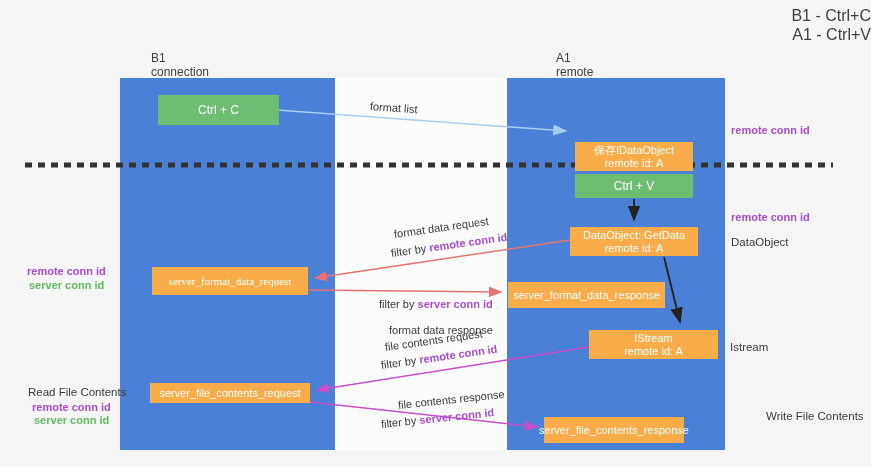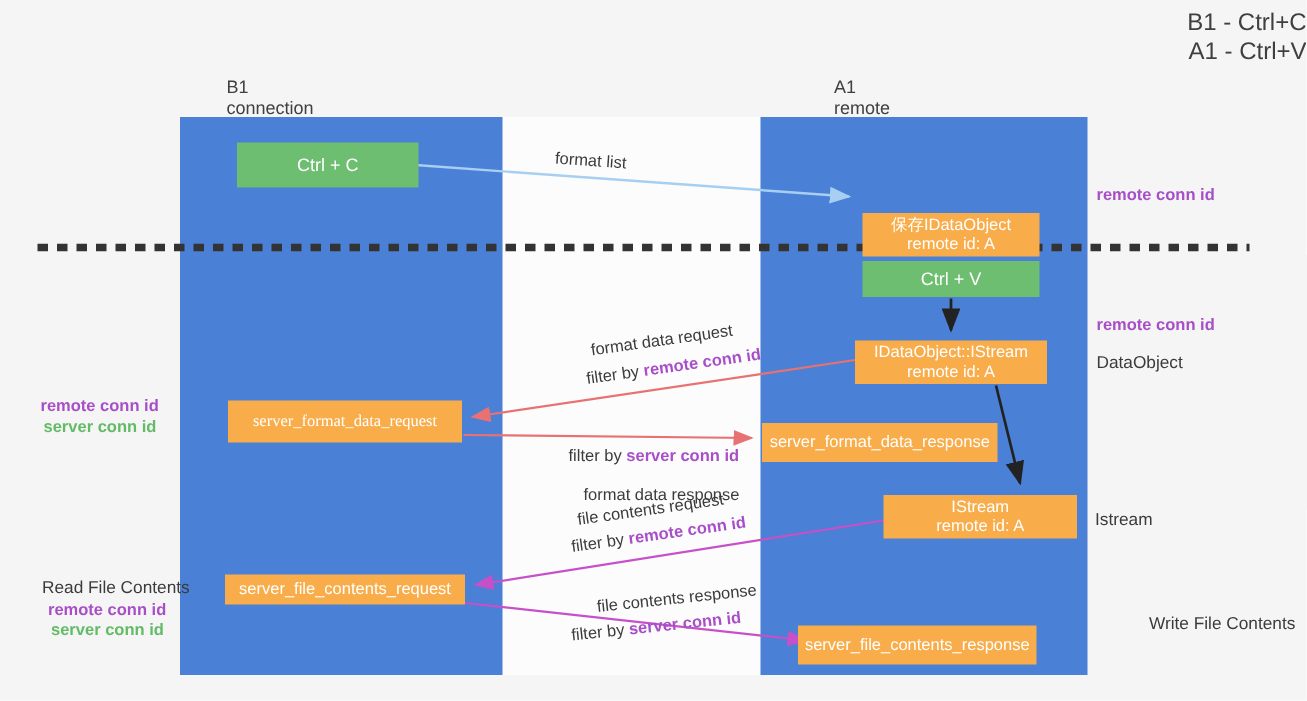--- a/index.html
+++ b/index.html
@@ -95,42 +95,42 @@
   <div class="node node-orange" style="left:575px;top:119px;width:118px;height:29px;margin-top:23px;">
     <span>保存IDataObject</span>
     <span>remote id: A</span>
   </div>
 
   <div class="node node-green" style="left:575px;top:174px;width:118px;height:24px;">
     <span>Ctrl + V</span>
   </div>
 
   <div class="node node-orange" style="left:570px;top:227px;width:128px;height:29px;">
-    <span>IDataObject::IStream</span>
+    <span>DataObject::GetData</span>
     <span>remote id: A</span>
   </div>
 
   <div class="node node-orange" style="left:152px;top:267px;width:156px;height:28px;font-family:Liberation Serif, serif;">
     <span>server_format_data_request</span>
   </div>
 
   <div class="node node-orange" style="left:508px;top:282px;width:157px;height:26px;">
     <span>server_format_data_response</span>
   </div>
 
   <div class="node node-orange" style="left:589px;top:330px;width:129px;height:29px;">
     <span>IStream</span>
     <span>remote id: A</span>
   </div>
 
   <div class="node node-orange" style="left:150px;top:383px;width:160px;height:20px;">
     <span>server_file_contents_request</span>
   </div>
 
-  <div class="node node-orange" style="left:532px;top:417px;width:159px;height:26px;">
+  <div class="node node-orange" style="left:544px;top:417px;width:140px;height:26px;">
     <span>server_file_contents_response</span>
   </div>
 
   <div class="lbl rot-dn" style="left:370px;top:100px;">format list</div>
 
   <div class="lbl rot-up" style="left:394px;top:228px;">format data request</div>
   <div class="lbl rot-up" style="left:391px;top:247px;">
     <span>filter by </span><span class="purple">remote conn id</span>
   </div>
 

